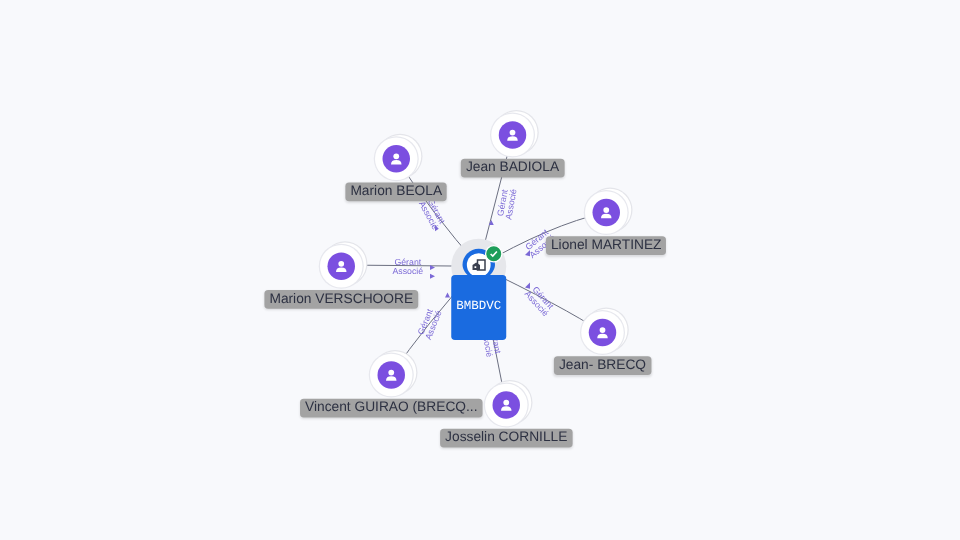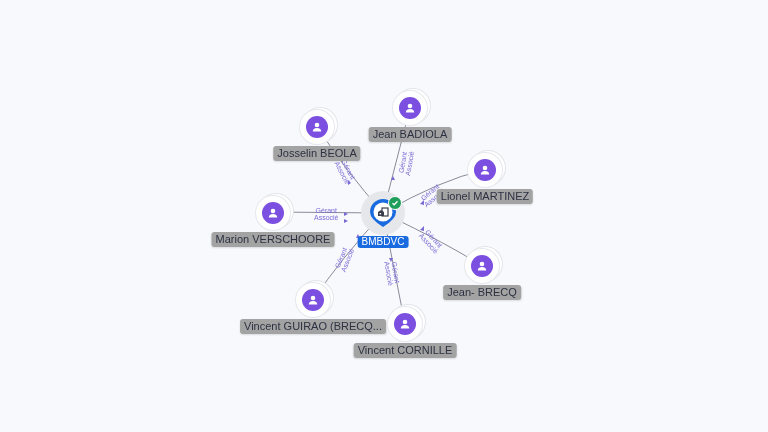--- a/index.html
+++ b/index.html
@@ -36,23 +36,23 @@
     }
     .center-node { position:absolute; left:383px; top:213px; width:0; height:0; }
     .center-halo {
       position:absolute; width:44px; height:44px; border-radius:50%;
       background:#e6e7eb; left:-22px; top:-22px;
     }
     .center-pin {
       position:absolute; left:-16px; top:-16px; width:32px; height:32px;
     }
     .center-label {
-      position:absolute; left:0; top:23px; transform:translateX(-50%);
+      position:absolute; left:0; top:7px; transform:translateX(-50%);
       background:#1a6be0; color:#ffffff; font-size:10px; line-height:12px;
-      padding:0 4px; border-radius:3px; white-space:nowrap;
+      padding:20px 4px; border-radius:3px; white-space:nowrap;font-family:Liberation Mono, monospace;
     }
     .check-badge {
       position:absolute; left:5px; top:-17px; width:12px; height:12px;
       border-radius:50%; background:#1e9e5a; border:1px solid #ffffff;
       display:flex; align-items:center; justify-content:center;
     }
   </style>
 </head>
 <body>
 
@@ -120,21 +120,21 @@
   </div>
 
   <div class="person-node" style="left:317px;top:127px;">
     <div class="person-halo"></div>
     <div class="person-avatar">
       <svg width="12" height="12" viewBox="0 0 12 12">
           <circle cx="6" cy="4" r="2.3" fill="#fff"></circle>
           <path d="M1.8 10.5 Q1.8 7 6 7 Q10.2 7 10.2 10.5 Z" fill="#fff"></path>
         </svg>
     </div>
-    <div class="person-label">Josselin BEOLA</div>
+    <div class="person-label">Marion BEOLA</div>
   </div>
 
   <div class="person-node" style="left:485px;top:170px;">
     <div class="person-halo"></div>
     <div class="person-avatar">
       <svg width="12" height="12" viewBox="0 0 12 12">
           <circle cx="6" cy="4" r="2.3" fill="#fff"></circle>
           <path d="M1.8 10.5 Q1.8 7 6 7 Q10.2 7 10.2 10.5 Z" fill="#fff"></path>
         </svg>
     </div>
@@ -175,21 +175,21 @@
   </div>
 
   <div class="person-node" style="left:405px;top:324px;">
     <div class="person-halo"></div>
     <div class="person-avatar">
       <svg width="12" height="12" viewBox="0 0 12 12">
           <circle cx="6" cy="4" r="2.3" fill="#fff"></circle>
           <path d="M1.8 10.5 Q1.8 7 6 7 Q10.2 7 10.2 10.5 Z" fill="#fff"></path>
         </svg>
     </div>
-    <div class="person-label">Vincent CORNILLE</div>
+    <div class="person-label">Josselin CORNILLE</div>
   </div>
 
   <div class="center-node">
     <div class="center-halo"></div>
     <svg class="center-pin" viewBox="0 0 32 32">
       <path d="M16 2 A13 13 0 0 1 29 15 Q29 22 16 30 Q3 22 3 15 A13 13 0 0 1 16 2 Z" fill="#1a6be0"></path>
       <circle cx="16" cy="15" r="9.5" fill="#ffffff"></circle>
     </svg>
     <svg style="position:absolute;left:-6px;top:-6px;" width="12" height="10" viewBox="0 0 12 10">
       <rect x="5" y="1" width="6" height="8" fill="none" stroke="#3a3f4e" stroke-width="1.2"></rect>

